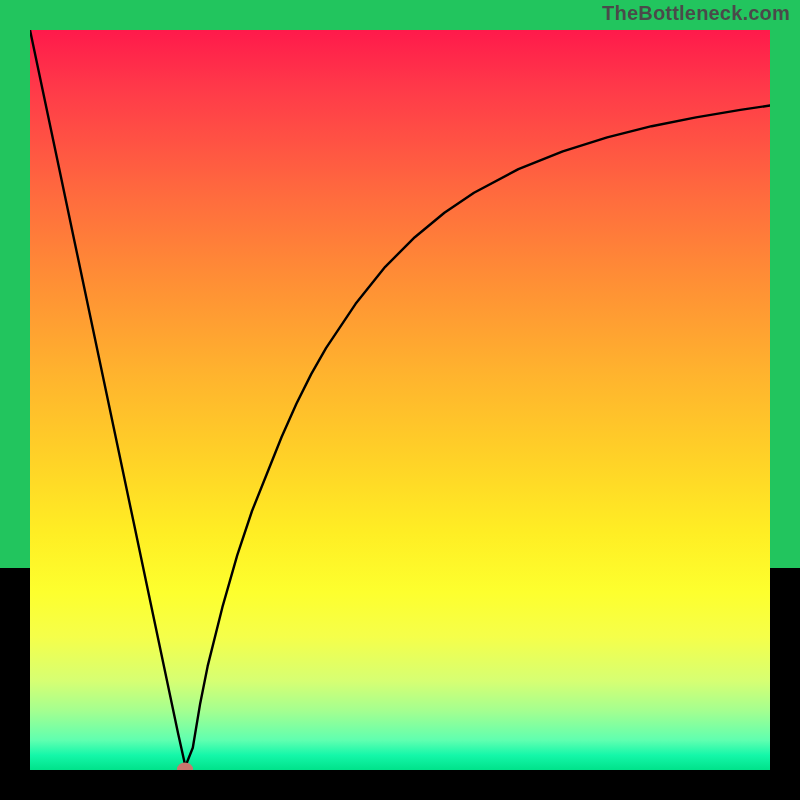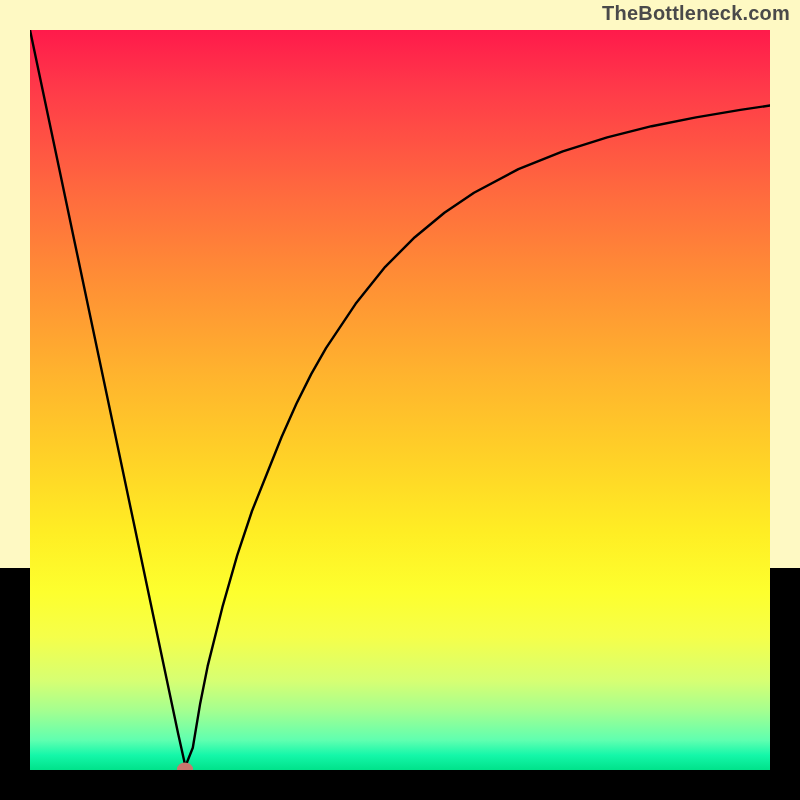--- a/index.html
+++ b/index.html
@@ -8,21 +8,21 @@
     width: 800px;
     height: 800px;
     overflow: hidden;
     font-family: Arial, Helvetica, sans-serif;
     background: #000;
   }
   .wrap {
     position: relative;
     width: 800px;
     height: 568px;
-    background: #fef9c3;
+    background: #22c55e;
   }
   .attribution {
     position: absolute;
     top: 2px;
     right: 10px;
     font-size: 20px;
     font-weight: 600;
     color: #4a4a4a;
     letter-spacing: 0.2px;
     z-index: 5;

